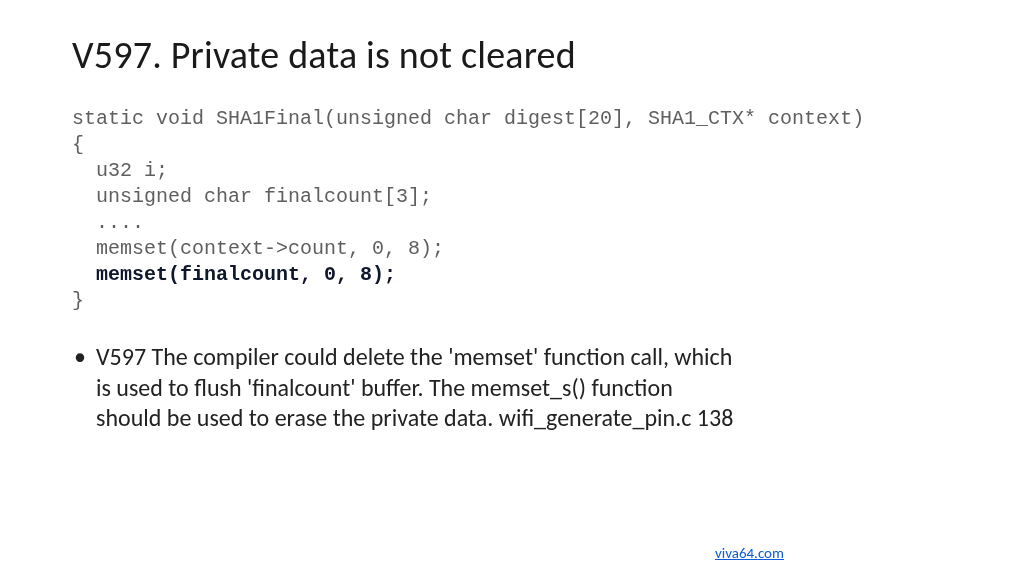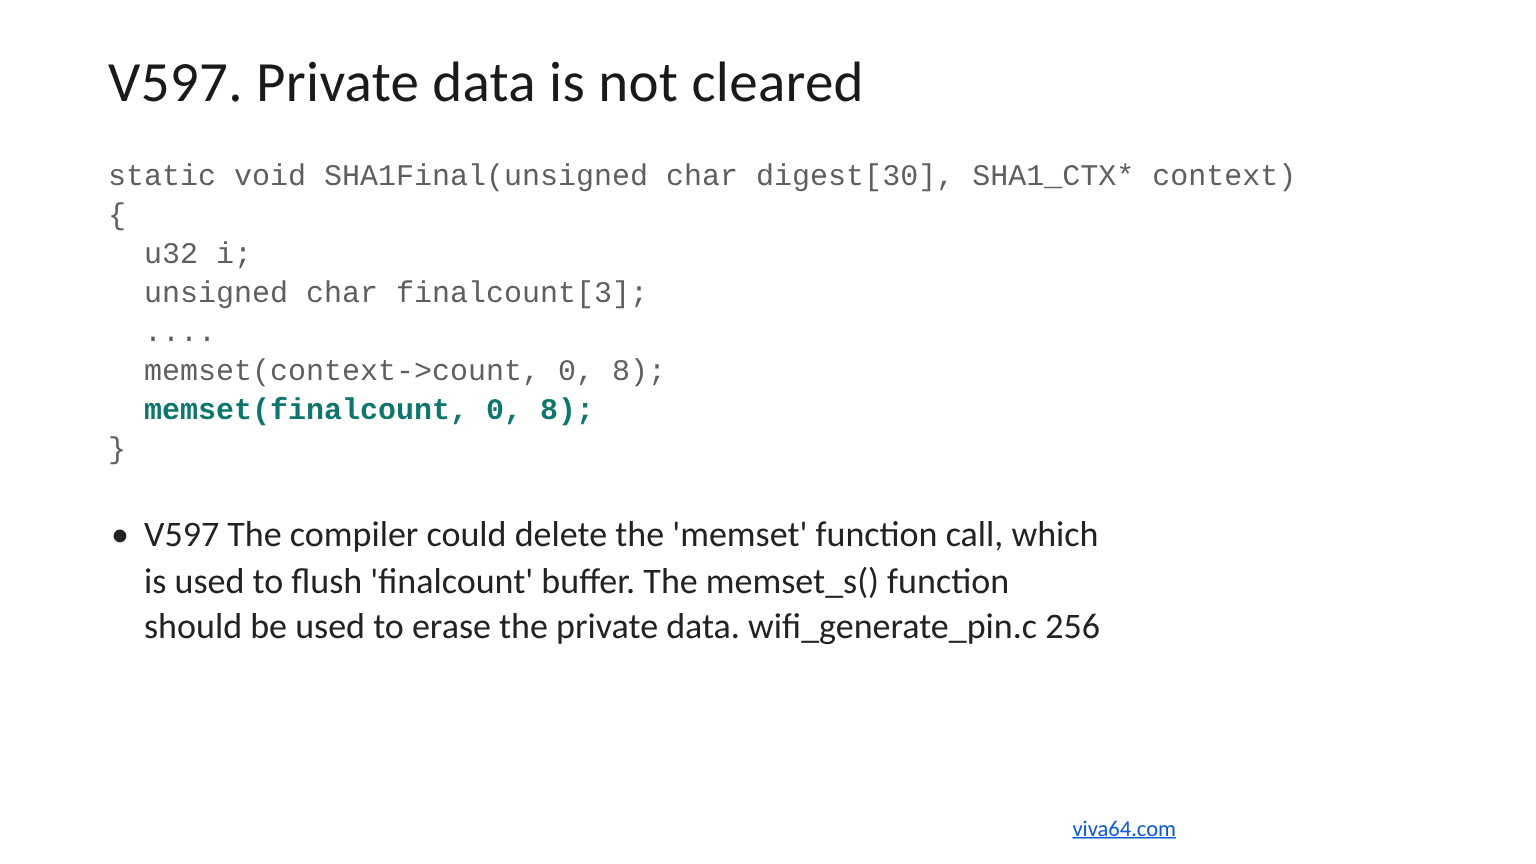--- a/index.html
+++ b/index.html
@@ -1,38 +1,38 @@
 <!DOCTYPE html>
 <html><head>
 <meta charset="utf-8">
 <style>
   * { margin: 0; padding: 0; box-sizing: border-box; }
   html, body { width: 1024px; height: 576px; background: #fff; font-family: Calibri, "Segoe UI", Arial, sans-serif; color: #222; }
   .slide { position: relative; width: 812px; height: 576px; padding: 32px 72px 24px 72px; }
   .title { font-size: 38px; font-weight: 400; letter-spacing: 0.2px; color: #1a1a1a; margin-bottom: 28px; }
   .code { font-family: "Courier New", Courier, monospace; font-size: 20px; line-height: 1.3; color: #5f5f5f; white-space: pre; margin-bottom: 28px; }
-  .code .hl { color: #0f766e; font-weight: bold; }
+  .code .hl { color: #0f172a; font-weight: bold; }
   .bullets { list-style: none; padding-left: 0; }
   .bullets li { position: relative; font-size: 24px; line-height: 1.28; color: #222; padding-left: 24px; margin-bottom: 10px; }
   .bullets li::before { content: "•"; position: absolute; left: 2px; top: 0; font-size: 24px; color: #222; }
   .footer-link { position: absolute; right: 28px; bottom: 14px; font-size: 15px; color: #0b5cd6; text-decoration: underline; }
 </style>
 </head>
 <body>
 
 <div class="slide">
   <h1 class="title">V597. Private data is not cleared</h1>
 
-  <div class="code"><span>static void SHA1Final(unsigned char digest[30], SHA1_CTX* context)</span>
+  <div class="code"><span>static void SHA1Final(unsigned char digest[20], SHA1_CTX* context)</span>
 <span>{</span>
 <span>  u32 i;</span>
 <span>  unsigned char finalcount[3];</span>
 <span>  ....</span>
 <span>  memset(context-&gt;count, 0, 8);</span>
 <span class="hl">  memset(finalcount, 0, 8);</span>
 <span>}</span></div>
 
   <ul class="bullets">
-    <li>V597 The compiler could delete the 'memset' function call, which is used to flush 'finalcount' buffer. The memset_s() function should be used to erase the private data. wifi_generate_pin.c 256</li>
+    <li>V597 The compiler could delete the 'memset' function call, which is used to flush 'finalcount' buffer. The memset_s() function should be used to erase the private data. wifi_generate_pin.c 138</li>
   </ul>
 
   <a class="footer-link">viva64.com</a>
 </div>
 
 </body></html>

